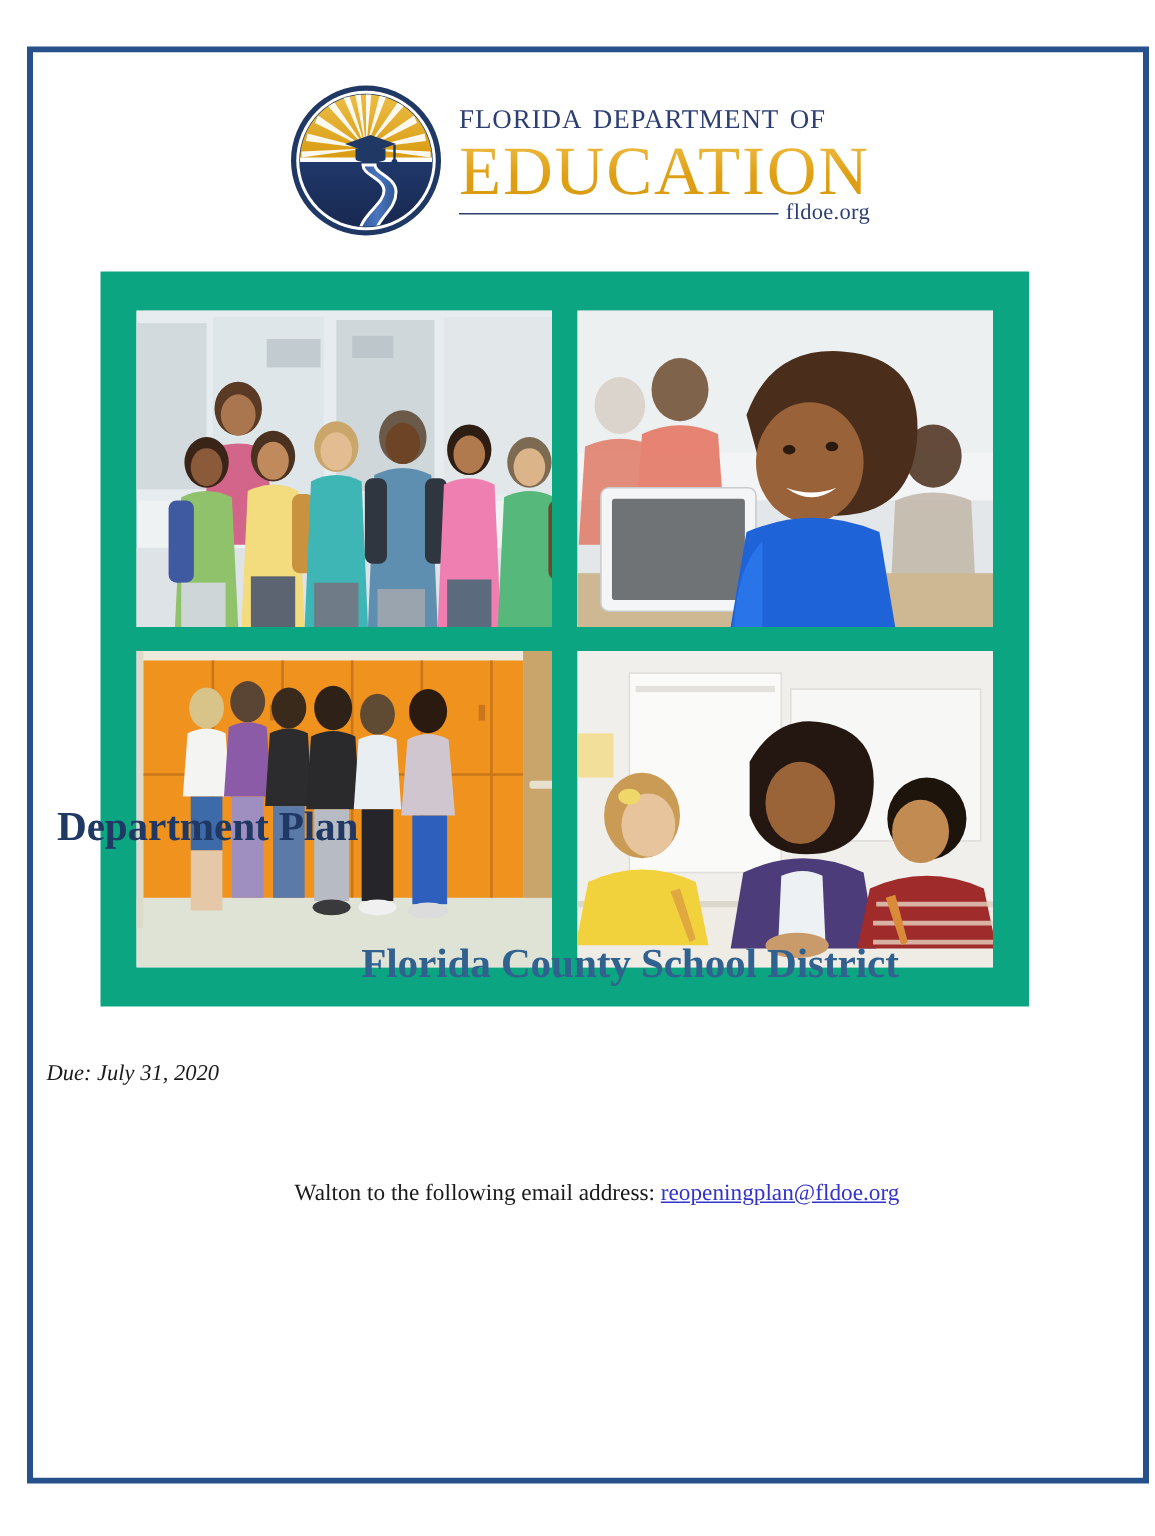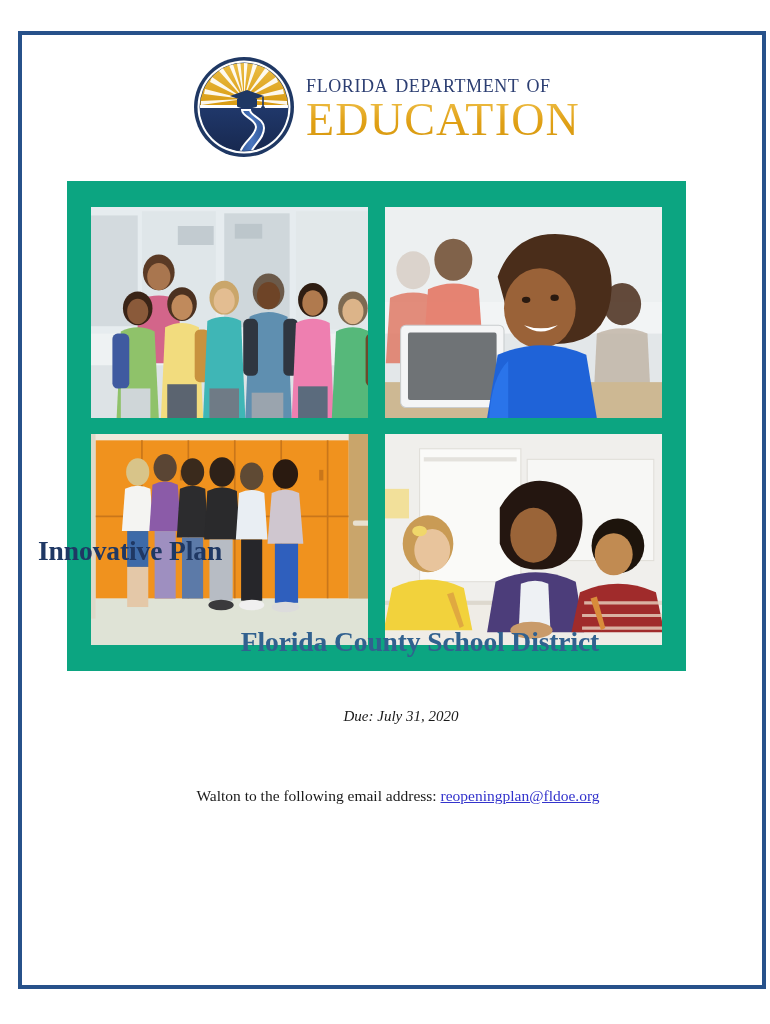--- a/index.html
+++ b/index.html
@@ -144,21 +144,20 @@
     font-family: "Liberation Serif", serif;
     font-weight: bold;
     font-size: 27.5px;
     letter-spacing: -0.1px;
     transform: translateX(28px);
   }
   .due-line {
     position: absolute;
     left: 0; top: 673px;
     width: 100%;
-    text-align: center;
     font-family: "Liberation Serif", serif;
     font-style: italic;
     font-size: 15px;
     color: #1a1a1a;
     transform: translateX(9px);
   }
   .submit-line {
     position: absolute;
     left: 0; top: 752px;
     width: 100%;
@@ -233,20 +232,24 @@
               <path d="M45 44 L45 51 C45 54, 65 54, 65 51 L65 44" fill="#1F3864"></path>
               <path d="M71 41.5 L71 52" stroke="#1F3864" stroke-width="1.6" fill="none"></path>
               <circle cx="71" cy="53" r="2" fill="#1F3864"></circle>
             </g>
           </g>
         </svg>
 
         <div class="wordmark">
           <div class="wm-line1">Florida Department of</div>
           <div class="wm-line2">EDUCATION</div>
+          <div class="wm-rule-row">
+            <div class="wm-rule"></div>
+            <div class="wm-url">fldoe.org</div>
+          </div>
         </div>
 
       </div>
     </div>
 
     <div class="collage">
       <div class="collage-grid">
 
         <div class="photo">
           <svg viewBox="0 0 290 200" preserveAspectRatio="xMidYMid slice">
@@ -453,21 +456,21 @@
               </g>
               <path d="M206 156 l10 30 l4 -2 l-8 -30 z" fill="#d98b3a"></path>
             </g>
           </svg>
         </div>
 
       </div>
     </div>
 
     <div class="title-main">
-      <div>Innovative Plan</div>
+      <div>Department Plan</div>
     </div>
 
     <div class="title-sub">Florida County School District</div>
 
     <div class="due-line">Due: July 31, 2020</div>
 
     <div class="submit-line">
       <span>Walton to the following email address: </span><a class="email-link" href="#">reopeningplan@fldoe.org</a>
     </div>
 

